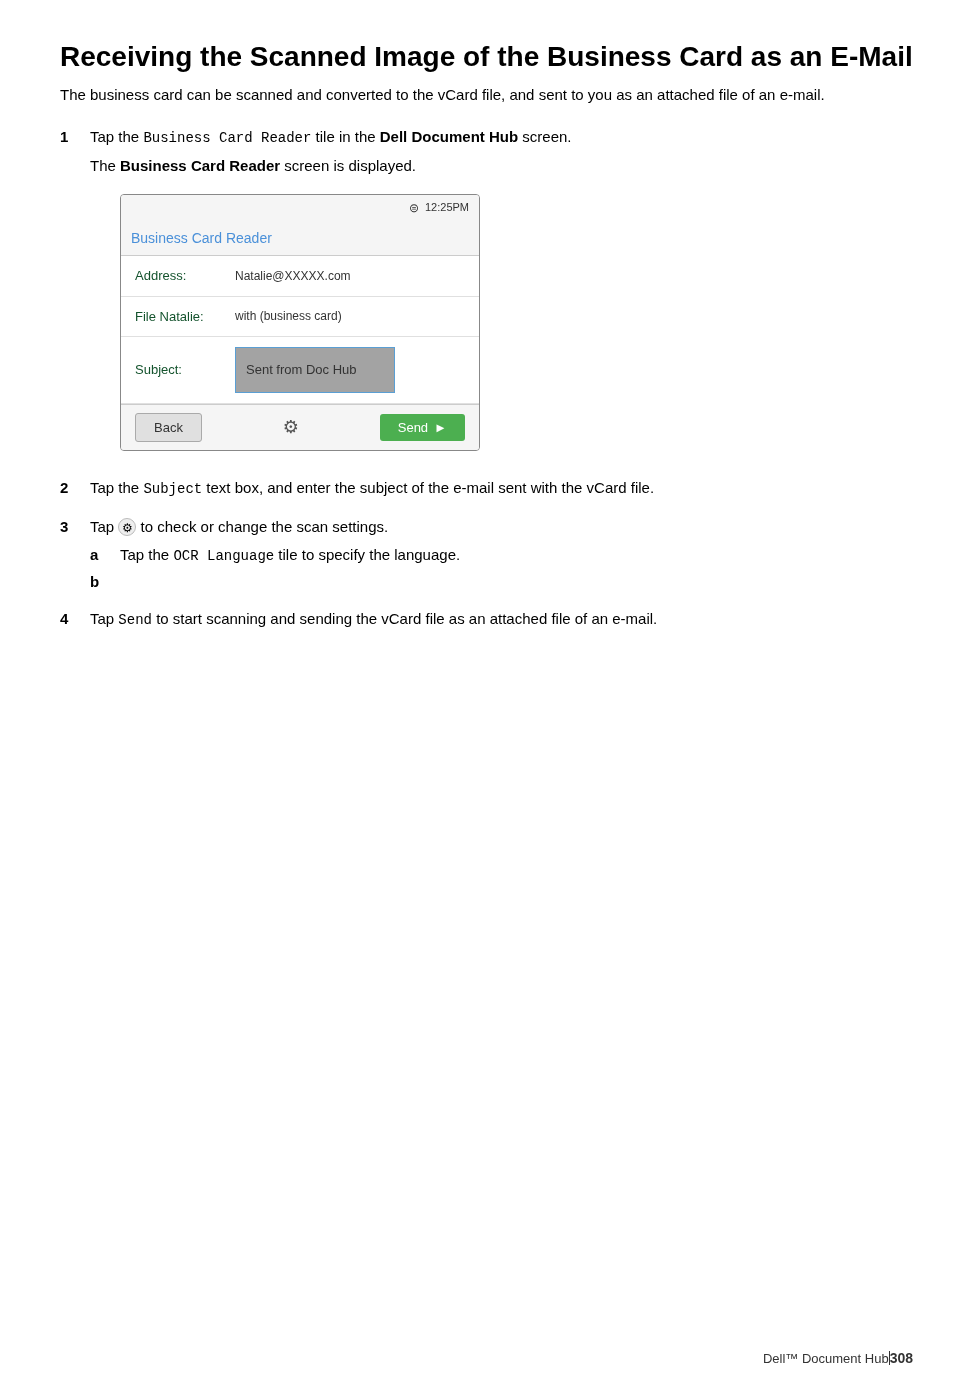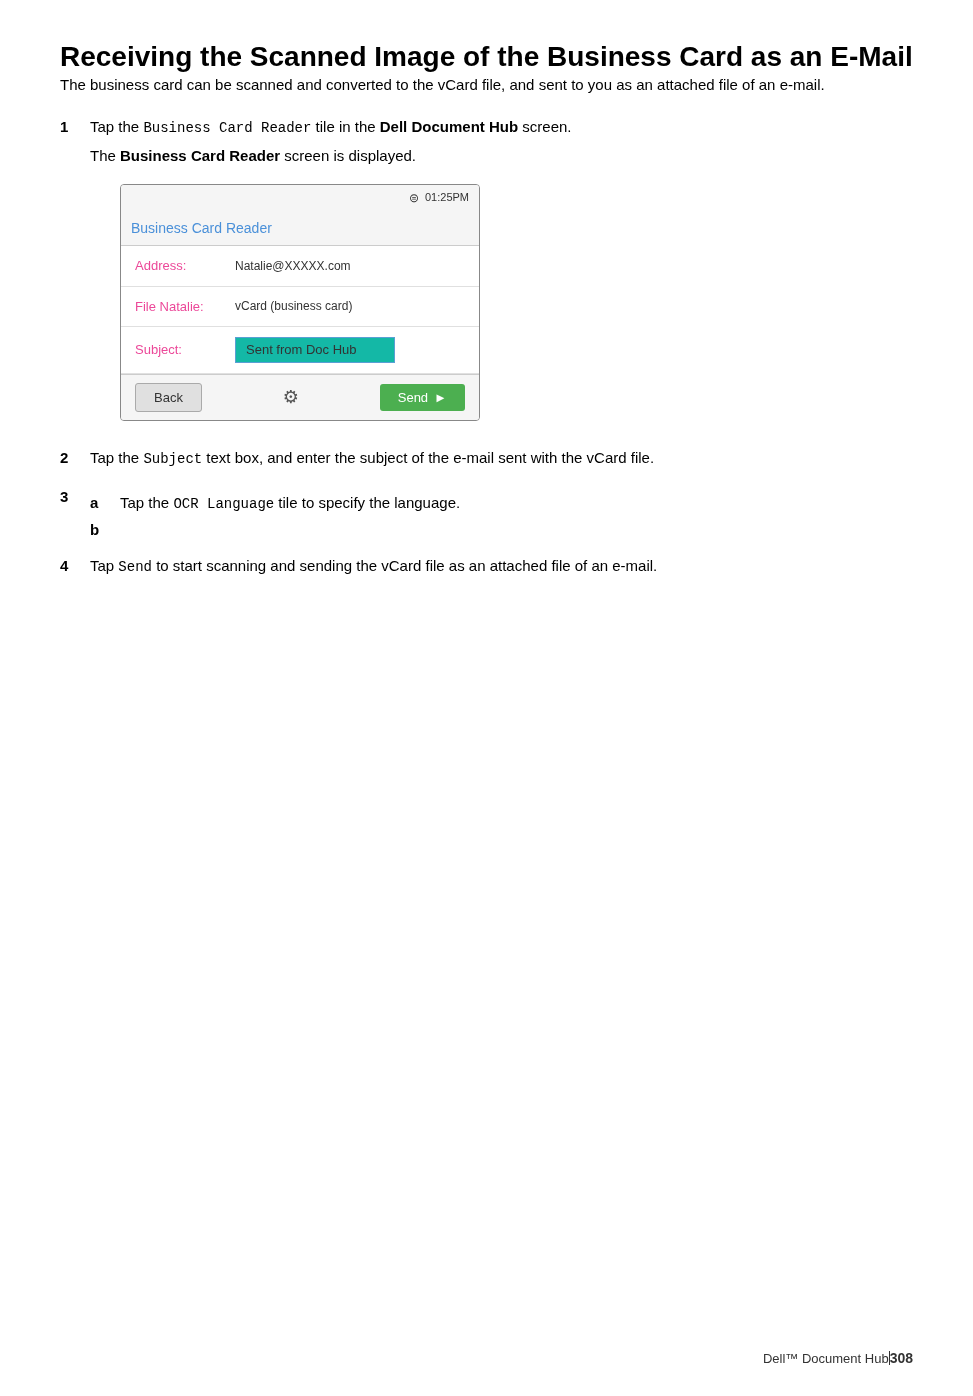--- a/index.html
+++ b/index.html
@@ -11,20 +11,21 @@
       color: #000000;
       width: 973px;
       min-height: 1396px;
       position: relative;
       padding: 40px 60px 60px 60px;
     }
 
     .page-title {
       font-size: 28px;
       font-weight: 900;
+      margin-bottom: 10px;
       line-height: 1.2;
     }
 
     .intro-text {
       font-size: 15px;
       margin-bottom: 20px;
       line-height: 1.5;
     }
 
     .steps-list {
@@ -130,36 +131,36 @@
     .device-row {
       display: flex;
       align-items: center;
       padding: 10px 14px;
       border-bottom: 1px solid #e0e0e0;
       min-height: 40px;
     }
 
     .device-row-label {
       font-size: 13px;
-      color: #ec4899;
+      color: #14532d;
       min-width: 100px;
       font-weight: normal;
     }
 
     .device-row-value {
       font-size: 12px;
       color: #333;
     }
 
     .device-row-input {
       border: 1.5px solid #5a9fd4;
-      padding: 2px 10px;
-      font-size: 13px;
-      color: #333;
-      background: #14b8a6;
+      padding: 12px 10px;
+      font-size: 13px;
+      color: #333;
+      background: #a3a3a3;
       min-width: 160px;
     }
 
     .device-footer {
       display: flex;
       align-items: center;
       justify-content: space-between;
       padding: 8px 14px;
       background: #f5f5f5;
       border-top: 1px solid #ccc;
@@ -231,35 +232,35 @@
       <p>
         Tap the <code>Business Card Reader</code> tile in the <strong>Dell Document Hub</strong> screen.
       </p>
       <p>
         The <strong>Business Card Reader</strong> screen is displayed.
       </p>
 
       <div class="device-mockup">
         <div class="device-status-bar">
           <span class="wifi-icon">⊜</span>
-          <span>01:25PM</span>
+          <span>12:25PM</span>
         </div>
         <div class="device-title-bar">
           <span>Business Card Reader</span>
         </div>
         <div class="device-body">
 
           <div class="device-row">
             <span class="device-row-label">Address:</span>
             <span class="device-row-value">Natalie@XXXXX.com</span>
           </div>
 
           <div class="device-row">
             <span class="device-row-label">File Natalie:</span>
-            <span class="device-row-value">vCard (business card)</span>
+            <span class="device-row-value">with (business card)</span>
           </div>
 
           <div class="device-row">
             <span class="device-row-label">Subject:</span>
             <span class="device-row-input">Sent from Doc Hub</span>
           </div>
         </div>
         <div class="device-footer">
           <button class="btn-back">Back</button>
           <span class="gear-icon">⚙</span>
@@ -278,20 +279,23 @@
     <div class="step-content">
       <p>
         Tap the <code>Subject</code> text box, and enter the subject of the e-mail sent with the vCard file.
       </p>
     </div>
   </li>
 
   <li class="step-item">
     <span class="step-number">3</span>
     <div class="step-content">
+      <p>
+        Tap <span style="display:inline-block; background:#eee; border:1px solid #bbb; border-radius:50%; width:18px; height:18px; text-align:center; line-height:18px; font-size:12px;">⚙</span> to check or change the scan settings.
+      </p>
       <ul class="sub-steps">
         <li class="sub-step-item">
           <span class="sub-step-label">a</span>
           <span class="sub-step-content">
             Tap the <code>OCR Language</code> tile to specify the language.
           </span>
         </li>
         <li class="sub-step-item">
           <span class="sub-step-label">b</span>
         </li>

